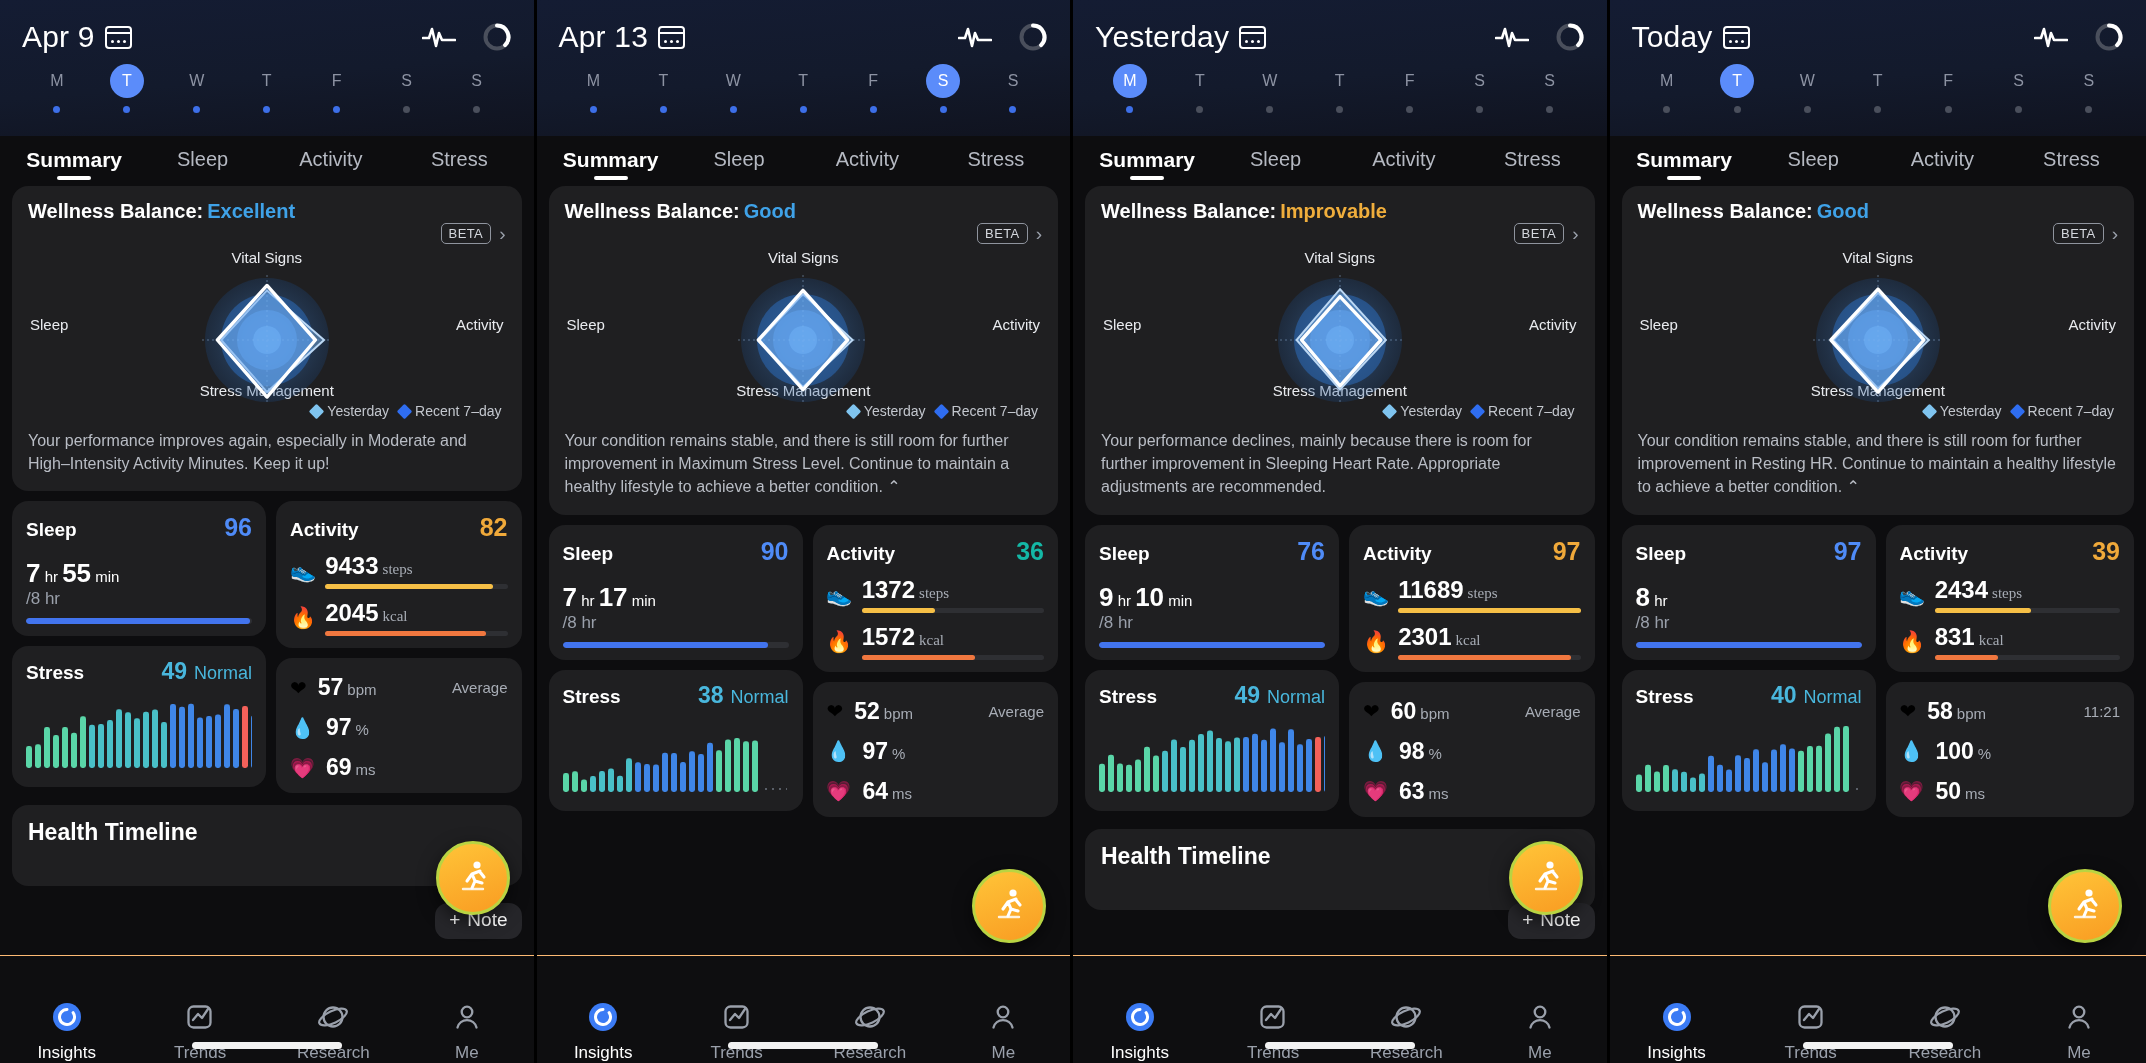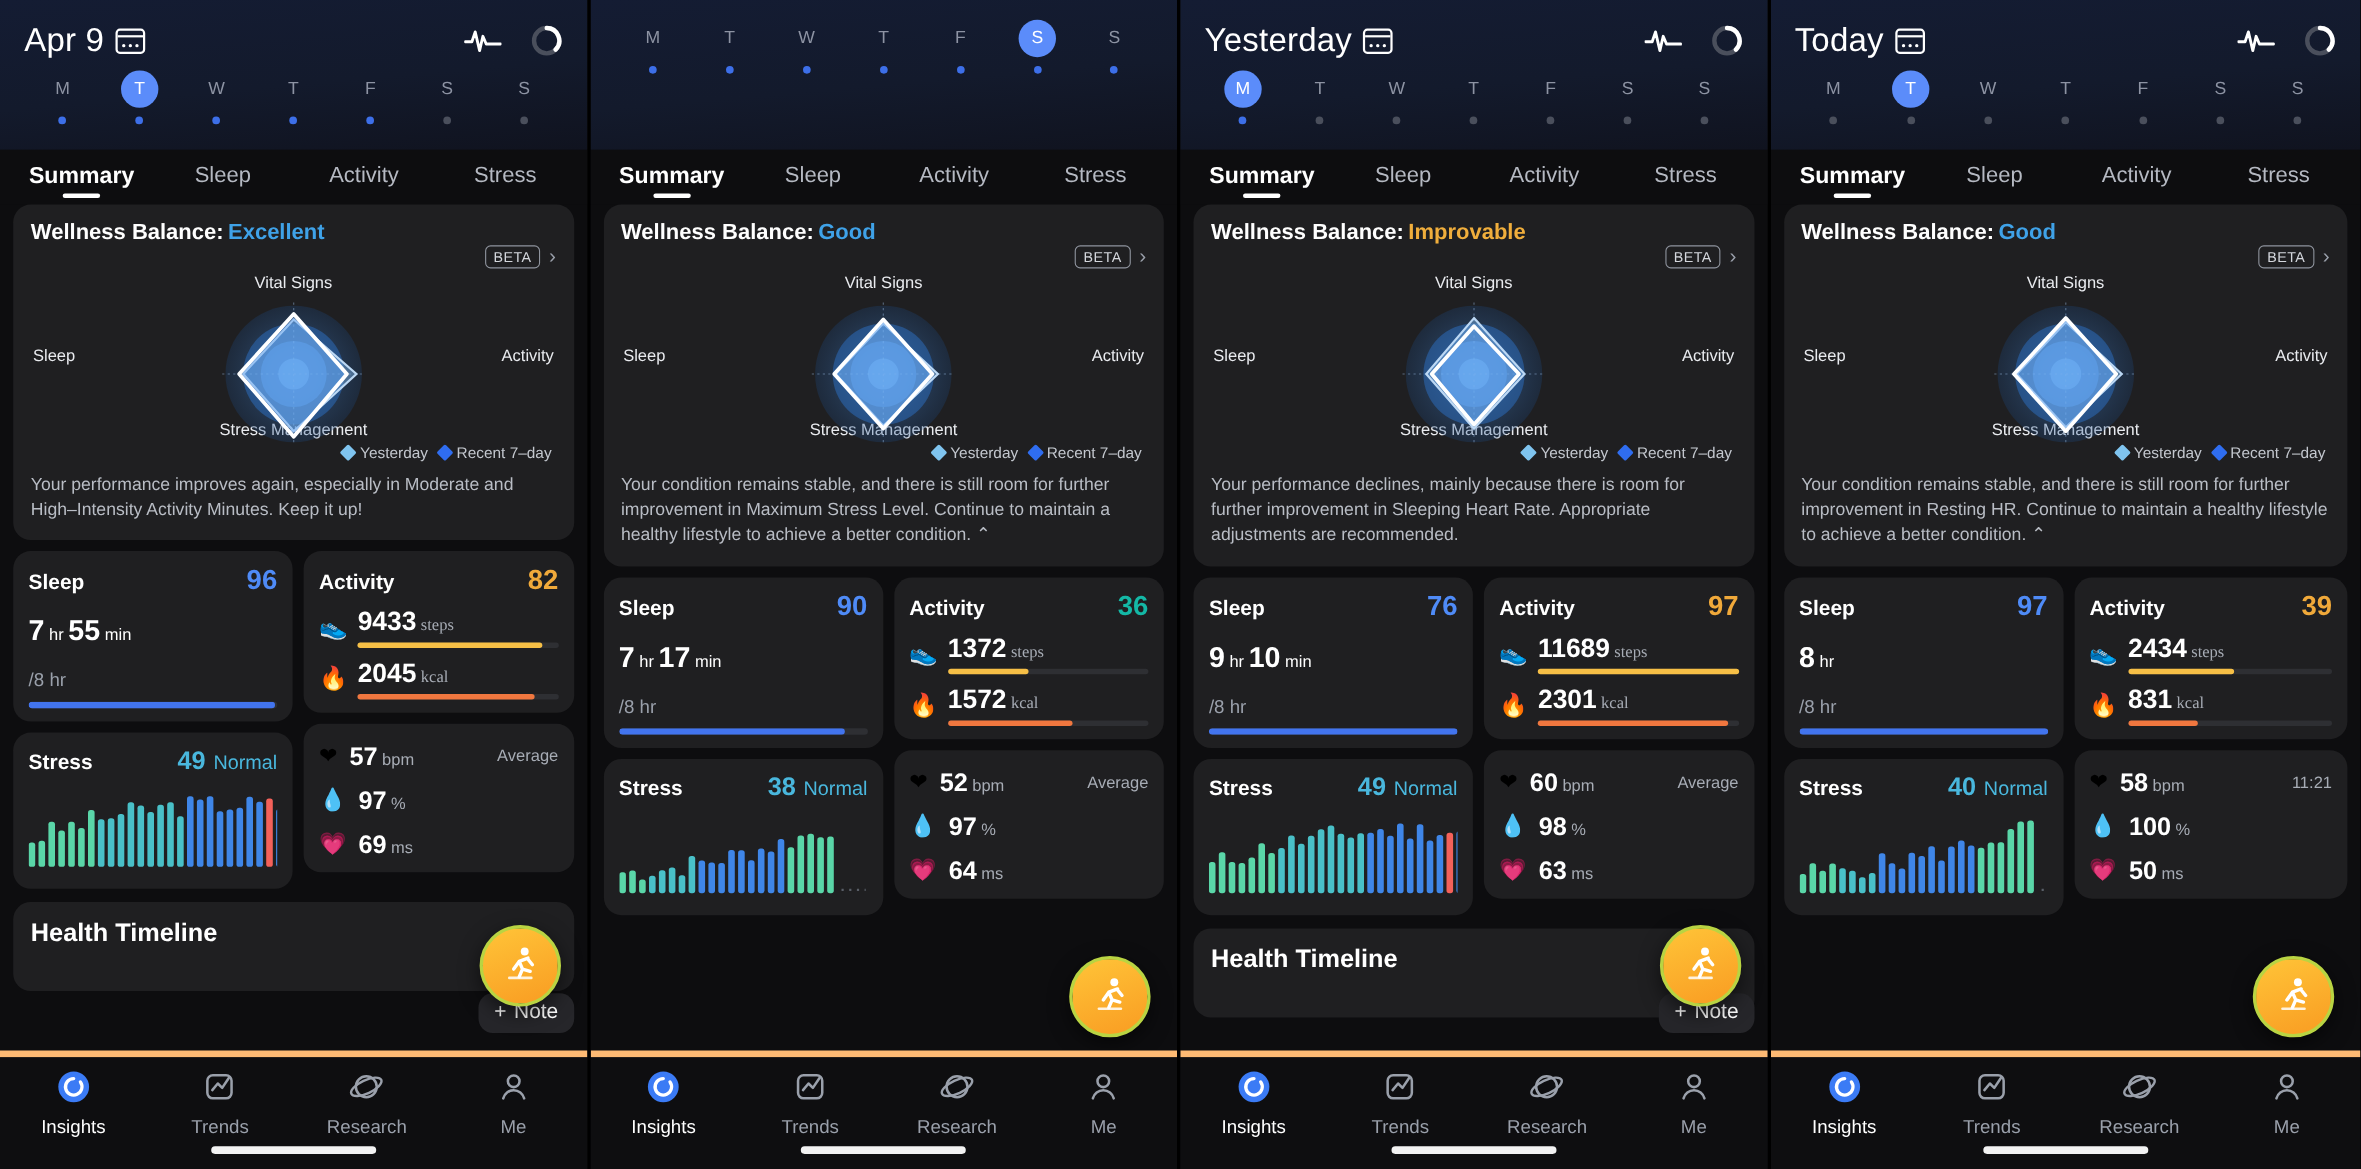--- a/index.html
+++ b/index.html
@@ -97,21 +97,21 @@
 
   .mc { background:#1f1f21; border-radius:16px; padding:12px 14px; }
   .mc-hd { display:flex; align-items:baseline; }
   .mc-name { color:#fff; font-size:19px; font-weight:bold; }
   .mc-score { margin-left:auto; color:#4f8bf7; font-size:25px; font-weight:bold; }
   .mc-score.cy { color:#49b7dd; font-size:23px; }
   .mc-state { color:#49b7dd; font-size:18px; margin-left:7px; }
 
   .sl-time { color:#fff; margin-top:16px; font-size:15px; }
   .sl-time b { font-size:26px; font-weight:bold; }
-  .sl-sub { color:#9aa0ab; font-size:17px; margin-top:20px; }
+  .sl-sub { color:#9aa0ab; font-size:17px; margin-top:0; }
   .bar { height:6px; border-radius:3px; background:#2e2f33; margin-top:9px; overflow:hidden; }
   .bar i { display:block; height:100%; border-radius:3px; }
 
   .act-row { display:flex; align-items:center; gap:9px; margin-top:10px; }
   .act-ico { font-size:21px; line-height:1; }
   .act-vals { flex:1; }
   .act-n { color:#fff; font-size:24px; font-weight:bold; }
   .act-u { color:#a7acb5; font-size:15px; margin-left:4px;font-family:Liberation Serif, serif; }
   .act-bar { height:5px; border-radius:3px; margin-top:4px; }
 
@@ -142,21 +142,21 @@
     position:absolute; right:12px; bottom:124px;
     background:#26262a; border-radius:13px;
     padding:6px 14px 8px 14px; color:#fff; font-size:19px;
     display:flex; align-items:center; gap:7px; z-index:5;
   }
 
   
   .bnav {
     position:absolute; left:0; right:0; bottom:0; height:108px;
     background:#0e0e10; display:flex; padding-top:12px;
-    border-top:6px solid #fdba74; z-index:7;
+    border-top:1px solid #fdba74; z-index:7;align-items:flex-end;
   }
   .bn { flex:1; display:flex; flex-direction:column; align-items:center; gap:7px; }
   .bn-l { color:#9aa0ab; font-size:17px; }
   .bn.act .bn-l { color:#fff; }
   .home-ind {
     position:absolute; left:50%; transform:translateX(-50%); bottom:14px;
     width:150px; height:7px; border-radius:4px; background:#f2f2f2; z-index:8;
   }
 </style>
 </head>
@@ -404,20 +404,39 @@
               <circle cx="15" cy="10" r="5.3" fill="none" stroke="#9aa0ab" stroke-width="2.3"></circle>
               <path d="M5.5 25.5 a9.8 9.8 0 0 1 19 0" fill="none" stroke="#9aa0ab" stroke-width="2.3" stroke-linecap="round"></path>
             </svg></span>
           <span class="bn-l">Me</span>
         </div>
       </div>
       <div class="home-ind"></div>
     </div>
     <div class="phone">
       <div class="hdr">
+        <div class="hdr-top">
+          <div class="date-wrap">
+            <span class="date-txt">Apr 13</span>
+            <span class="cal-ico"></span>
+          </div>
+          <div class="hdr-icons">
+            <span>
+              <svg class="ico-svg" width="34" height="26" viewBox="0 0 34 26">
+                <path d="M1 14 H7 L10 5 L14 22 L17 9 L20 16 H33" fill="none" stroke="#fff" stroke-width="2.6" stroke-linecap="round" stroke-linejoin="round"></path>
+              </svg>
+            </span>
+            <span>
+              <svg class="ico-svg" width="30" height="30" viewBox="0 0 30 30">
+                <circle cx="15" cy="15" r="11.5" fill="none" stroke="#4a4f5c" stroke-width="4"></circle>
+                <path d="M15 3.5 a11.5 11.5 0 0 1 8.1 19.6" fill="none" stroke="#fff" stroke-width="4" stroke-linecap="round"></path>
+              </svg>
+            </span>
+          </div>
+        </div>
         <div class="weekrow">
           <div class="wday ">
             <div class="wday-l">M</div>
             <div class="wday-dot "></div>
           </div>
           <div class="wday ">
             <div class="wday-l">T</div>
             <div class="wday-dot "></div>
           </div>
           <div class="wday ">

